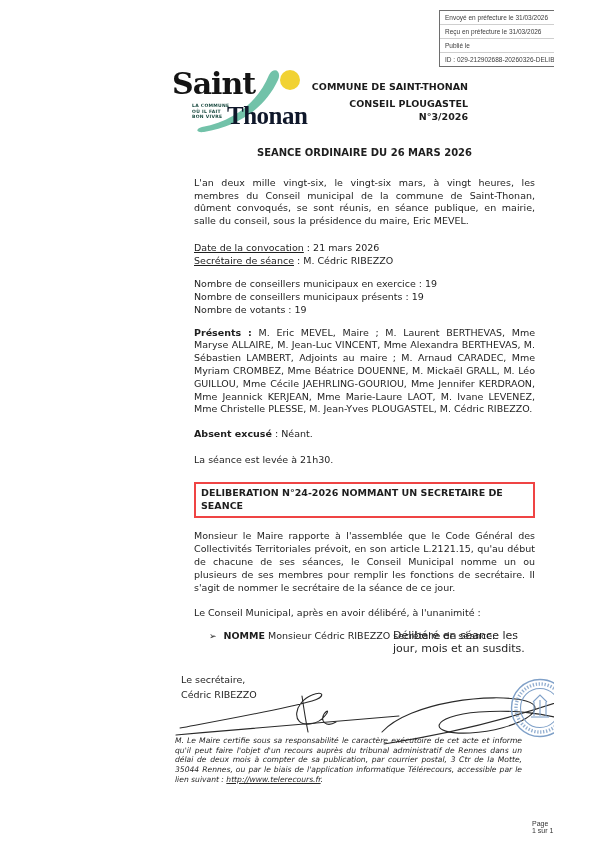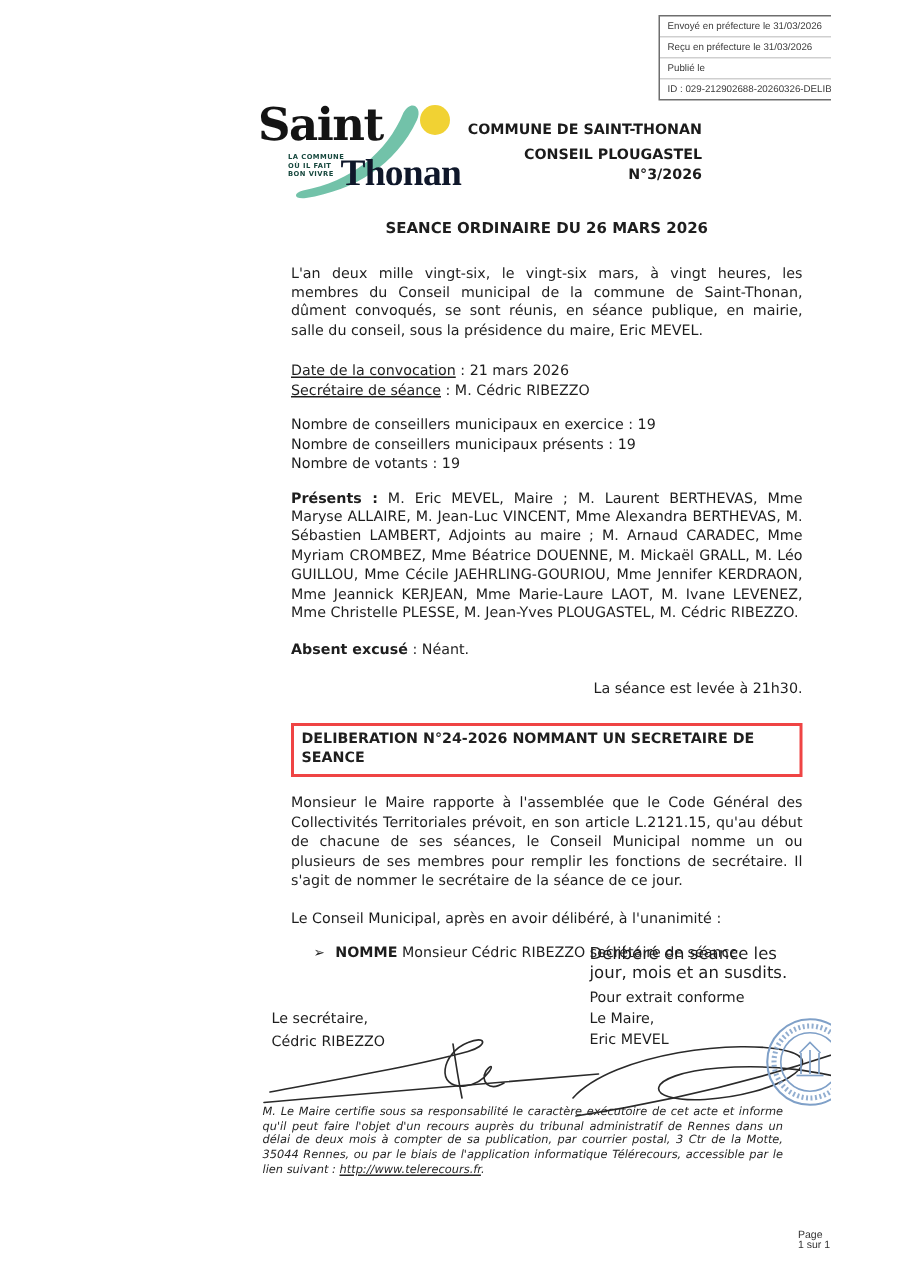--- a/index.html
+++ b/index.html
@@ -53,21 +53,21 @@
     font-size:9.5px; line-height:12.8px; text-align:justify; color:#1e1e1e;margin-left:16px;
   }
   .doc-title { text-align:center; font-weight:700; font-size:10px; margin-bottom:17px; }
   .para { margin-bottom:13px; }
   .kv { text-align:left; line-height:13px; }
   .u { text-decoration:underline; }
   .b { font-weight:700; }
   .counts { margin:10px 0; text-align:left; line-height:13.2px; }
   .presents { margin-top:10px; }
   .absent { margin-top:12px; text-align:left; }
-  .closing { margin-top:13px; text-align:right; }
+  .closing { margin-top:13px; text-align:left; }
   .delib-box {
     margin:15px 0 12px; border:2px solid #ef4444;
     padding:3px 5px 4px; font-weight:700; text-align:left; font-size:9.5px;
   }
   .decision-intro { margin-bottom:10px; text-align:left; }
   .bullet { display:flex; gap:7px; margin-left:15px; text-align:left; }
   .bullet-marker { flex:0 0 auto; font-size:9px; }
 
   
   .deliberated {
@@ -160,25 +160,20 @@
     <div class="decision-intro">Le Conseil Municipal, après en avoir délibéré, à l'unanimité :</div>
 
     <div class="bullet">
       <span class="bullet-marker">➢</span>
       <span><span class="b">NOMME</span><span> Monsieur Cédric RIBEZZO secrétaire de séance.</span></span>
     </div>
   </div>
 
   <div class="deliberated">Délibéré en séance les jour, mois et an susdits.</div>
 
-  <div class="extract-block">
-    <div>Pour extrait conforme</div>
-    <div>Le Maire,</div>
-    <div>Eric MEVEL</div>
-  </div>
 
   <div class="secretary-block">
     <div>Le secrétaire,</div>
     <div>Cédric RIBEZZO</div>
   </div>
 
   <svg class="signatures" width="430" height="62" viewBox="0 0 430 62">
     <g stroke="#2a2a2a" stroke-width="1.1" fill="none" stroke-linecap="round">
       <path d="M6,40 C60,30 105,22 138,13 C152,9 150,2 138,7 C120,14 116,38 136,36 C152,34 158,16 150,26 C146,33 152,40 162,34"></path>
       <path d="M2,47 C80,40 160,34 225,28"></path>

